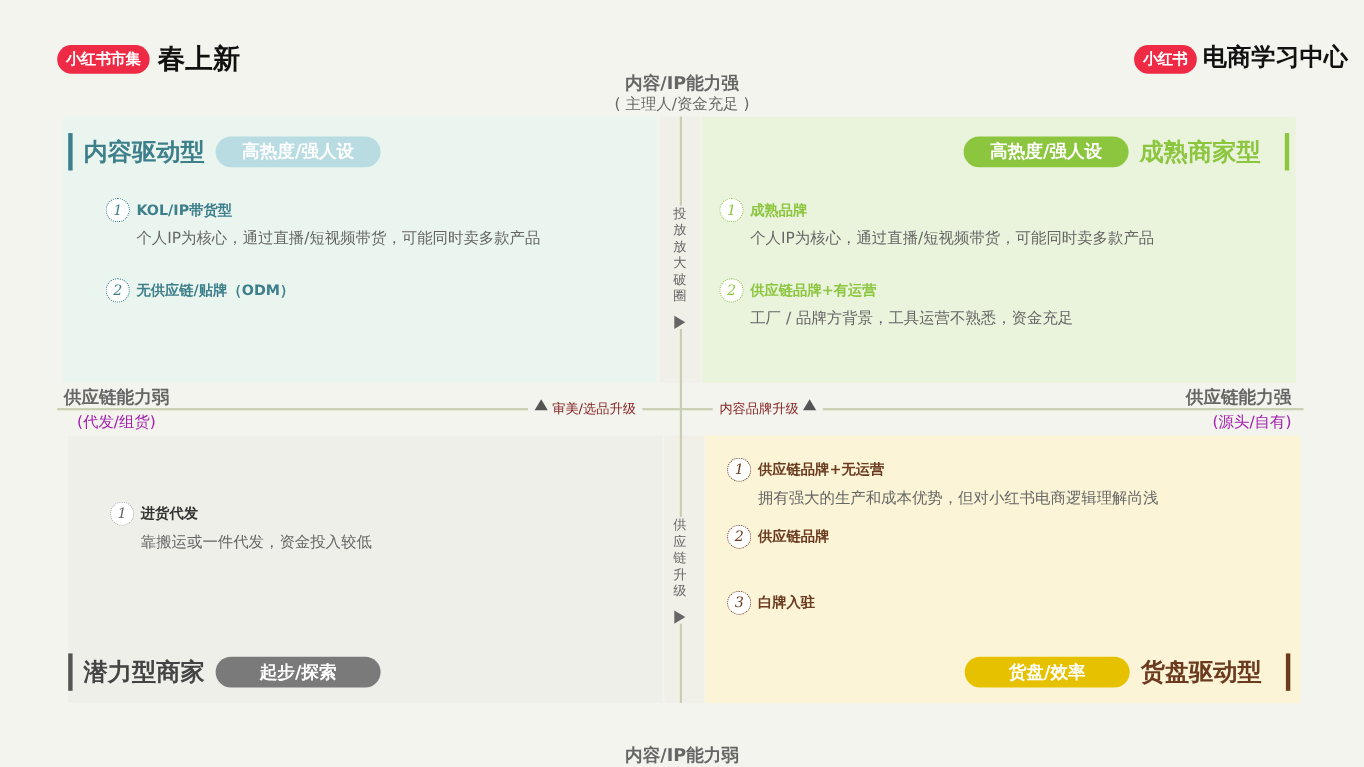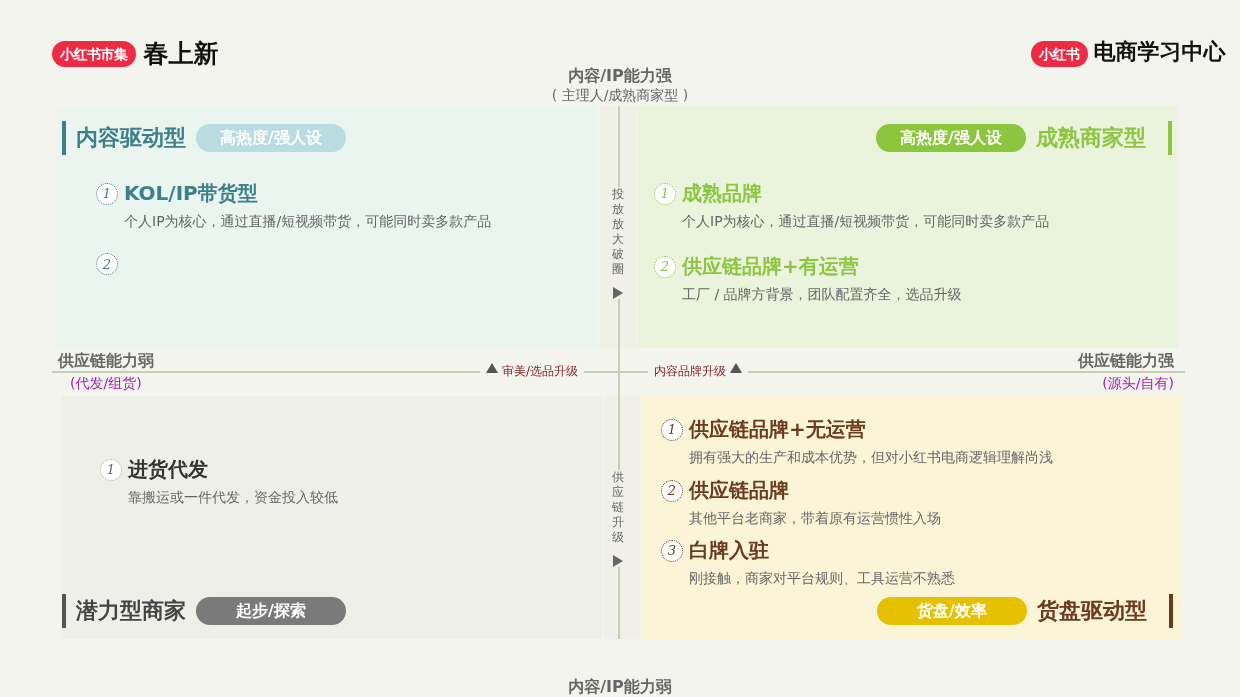--- a/index.html
+++ b/index.html
@@ -75,21 +75,21 @@
 
   
   .item { position: absolute; }
   .item .row { display: flex; align-items: center; gap: 6px; }
   .num {
     width: 22px; height: 22px; border-radius: 50%;
     border: 1px dotted #aaa; background: #fff;
     font-style: italic; font-size: 13px; color: #666;
     display: flex; align-items: center; justify-content: center; font-family: "DejaVu Serif", serif;
   }
-  .item .ttl { font-size: 20px; font-weight: bold; }
+  .item .ttl { font-size: 13px; font-weight: bold; }
   .item .desc { font-size: 14px; color: #666; margin-left: 28px; margin-top: 6px; }
 
   .c-teal { color: #3e7f8c; }
   .c-green { color: #8cc63f; }
   .c-dark { color: #333; }
   .c-brown { color: #6b3a1f; }
   .num.teal { border-color: #3e7f8c; color: #3e7f8c; }
   .num.green { border-color: #8cc63f; color: #8cc63f; }
   .num.brown { border-color: #6b3a1f; color: #6b3a1f; }
 
@@ -119,21 +119,21 @@
   <span class="pill-red">小红书市集</span>
   <span class="brand-title">春上新</span>
 </div>
 <div class="abs brand-right">
   <span class="pill-red">小红书</span>
   <span class="brand-right-title">电商学习中心</span>
 </div>
 
 <div class="abs axis-top">
   <div class="main">内容/IP能力强</div>
-  <div class="sub">( 主理人/成熟商家型 )</div>
+  <div class="sub">( 主理人/资金充足 )</div>
 </div>
 
 <div class="quad q-tl"></div>
 <div class="quad q-tr"></div>
 <div class="quad q-bl"></div>
 <div class="quad q-br"></div>
 <div class="abs strip-top"></div>
 <div class="abs strip-bot"></div>
 
 <div class="abs vline"></div>
@@ -184,20 +184,21 @@
 <div class="item" style="left:96px; top:180px;">
   <div class="row">
       <span class="num teal">1</span>
   <span class="ttl c-teal">KOL/IP带货型</span>
     </div>
   <div class="desc">个人IP为核心，通过直播/短视频带货，可能同时卖多款产品</div>
 </div>
 <div class="item" style="left:96px; top:253px;">
   <div class="row">
       <span class="num teal">2</span>
+  <span class="ttl c-teal">无供应链/贴牌（ODM）</span>
     </div>
 </div>
 
 <div class="abs qhead head-tr">
   <span class="tag">高热度/强人设</span>
   <span class="title">成熟商家型</span>
   <span class="bar" style="margin-left:12px;"></span>
 </div>
 
 <div class="item" style="left:654px; top:180px;">
@@ -205,21 +206,21 @@
       <span class="num green">1</span>
   <span class="ttl c-green">成熟品牌</span>
     </div>
   <div class="desc">个人IP为核心，通过直播/短视频带货，可能同时卖多款产品</div>
 </div>
 <div class="item" style="left:654px; top:253px;">
   <div class="row">
       <span class="num green">2</span>
   <span class="ttl c-green">供应链品牌+有运营</span>
     </div>
-  <div class="desc">工厂 / 品牌方背景，团队配置齐全，选品升级</div>
+  <div class="desc">工厂 / 品牌方背景，工具运营不熟悉，资金充足</div>
 </div>
 
 <div class="item" style="left:100px; top:456px;">
   <div class="row">
       <span class="num">1</span>
   <span class="ttl c-dark">进货代发</span>
     </div>
   <div class="desc">靠搬运或一件代发，资金投入较低</div>
 </div>
 
@@ -234,28 +235,26 @@
       <span class="num brown">1</span>
   <span class="ttl c-brown">供应链品牌+无运营</span>
     </div>
   <div class="desc">拥有强大的生产和成本优势，但对小红书电商逻辑理解尚浅</div>
 </div>
 <div class="item" style="left:661px; top:477px;">
   <div class="row">
       <span class="num brown">2</span>
   <span class="ttl c-brown">供应链品牌</span>
     </div>
-  <div class="desc">其他平台老商家，带着原有运营惯性入场</div>
 </div>
 <div class="item" style="left:661px; top:537px;">
   <div class="row">
       <span class="num brown">3</span>
   <span class="ttl c-brown">白牌入驻</span>
     </div>
-  <div class="desc">刚接触，商家对平台规则、工具运营不熟悉</div>
 </div>
 
 <div class="abs qhead head-br">
   <span class="tag">货盘/效率</span>
   <span class="title">货盘驱动型</span>
   <span class="bar" style="margin-left:12px;"></span>
 </div>
 
 <div class="abs axis-bottom">内容/IP能力弱</div>
 

